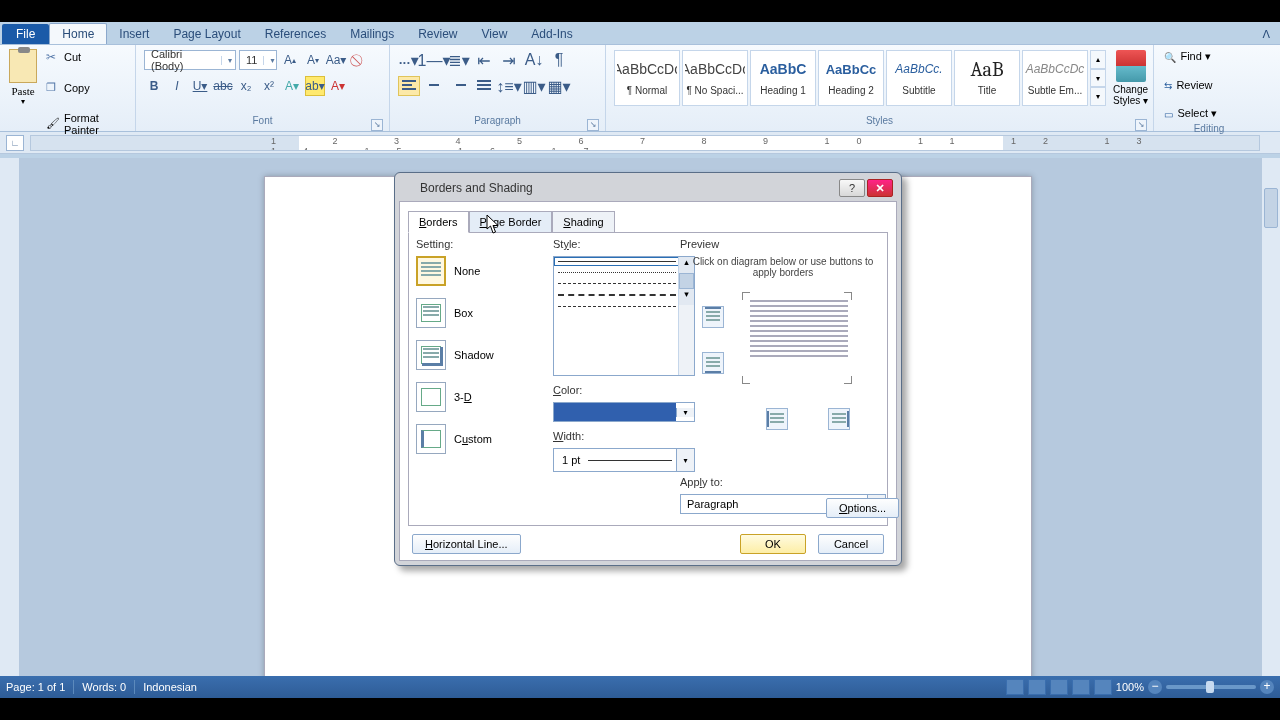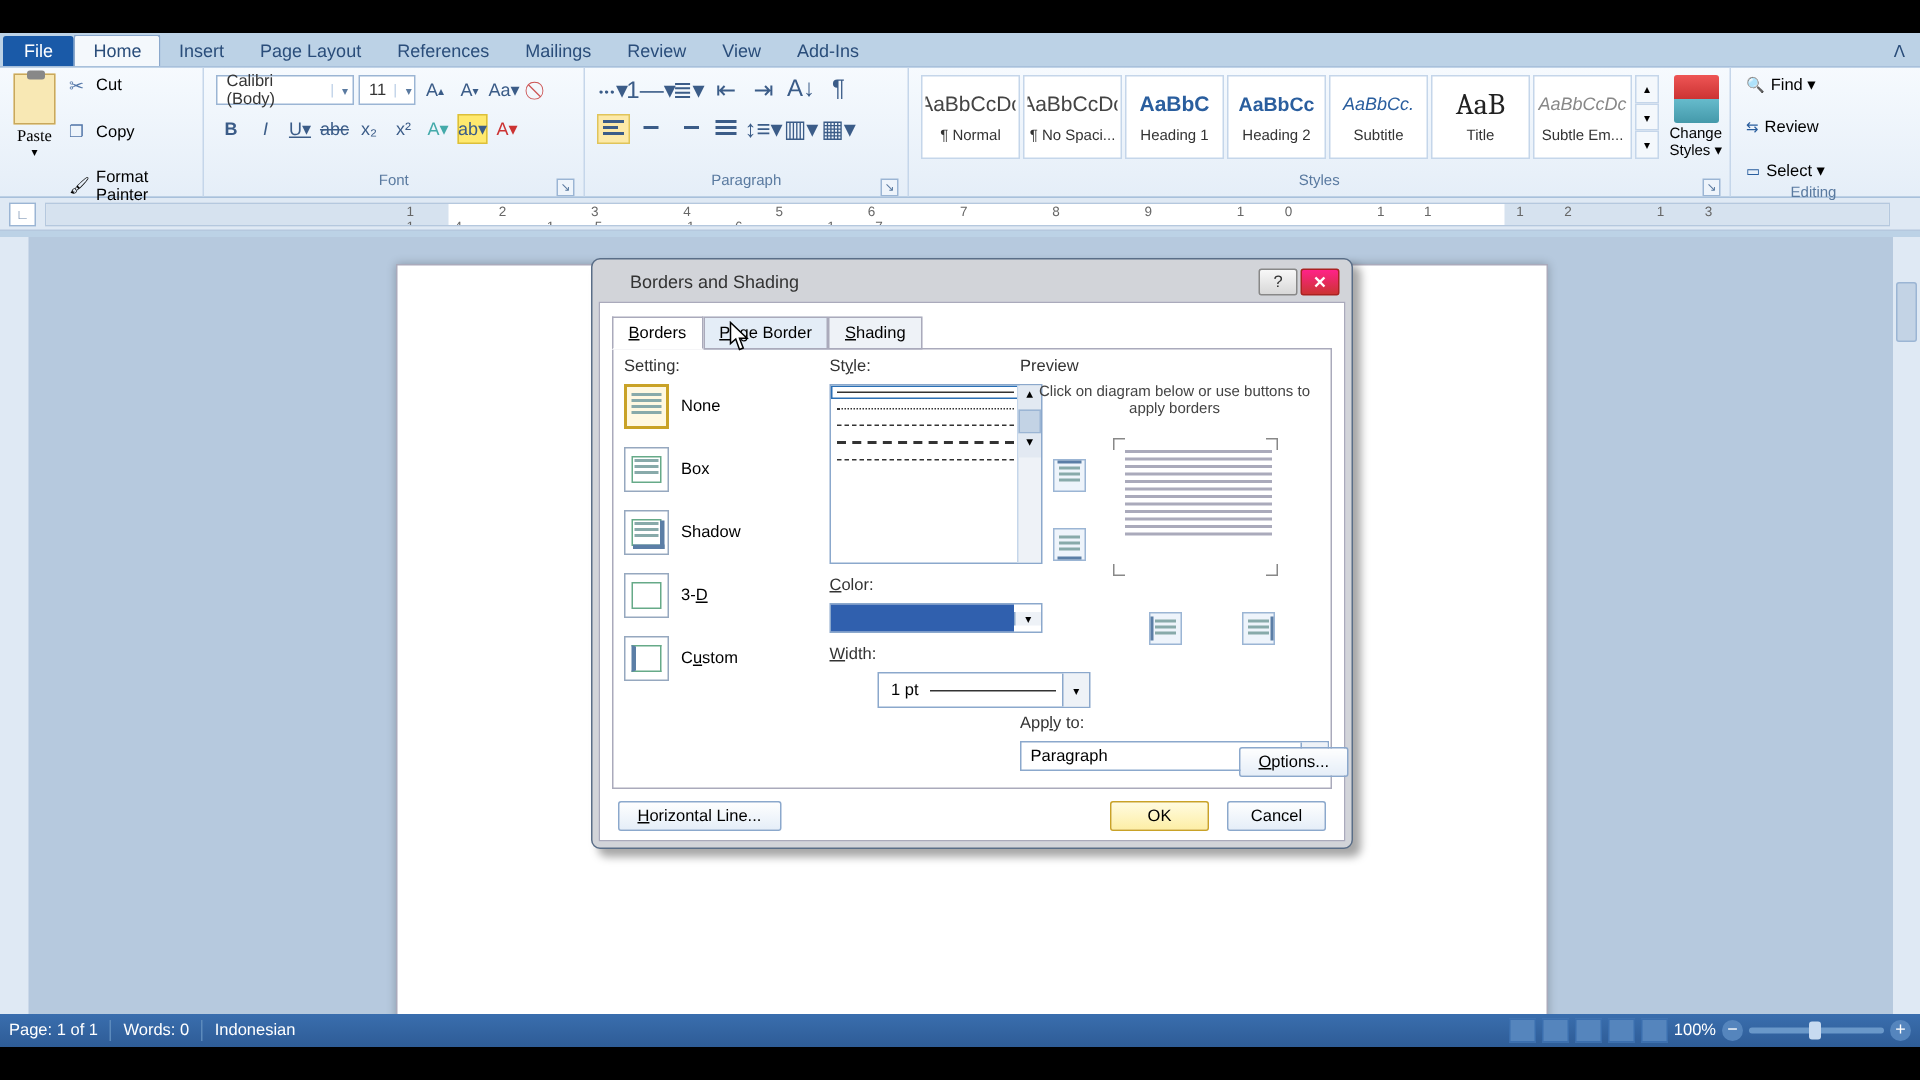--- a/index.html
+++ b/index.html
@@ -144,21 +144,21 @@
   .style-scrollbar { position:absolute; right:0; top:0; width:16px; height:100%; background:#eef2f7; border-left:1px solid #c5d6ea; }
   .style-scrollbar .arr { height:16px; text-align:center; font-size:9px; cursor:pointer; background:#e2e9f2; }
   .style-scrollbar .sthumb { margin-top:0; height:16px; background:#c3d3e5; border:1px solid #9bb5d4; cursor:pointer; }
 
   .color-row { margin-top:8px; }
   .color-combo { width:142px; height:20px; display:flex; align-items:center; border:1px solid #8ba8cc; cursor:pointer; }
   .color-swatch { flex:1; height:100%; background:#3060ae; }
   .color-dd { width:18px; text-align:center; border-left:1px solid #8ba8cc; font-size:8px; background:#eef2f7; }
 
   .width-row { margin-top:8px; }
-  .width-combo { width:142px; height:24px; display:flex; align-items:center; border:1px solid #8ba8cc; cursor:pointer; background:#fff;margin-left:32px; }
+  .width-combo { width:142px; height:24px; display:flex; align-items:center; border:1px solid #8ba8cc; cursor:pointer; background:#fff; }
   .width-combo .txt { padding:0 8px; font-size:11px; }
   .width-combo .line { flex:1; height:1px; background:#333; margin-right:4px; }
   .width-combo .dd { width:18px; height:100%; border-left:1px solid #8ba8cc; text-align:center; font-size:8px; background:#eef2f7; display:flex; align-items:center; justify-content:center; }
 
   
   .col-prev { position:absolute; top:36px; left:280px; width:206px; font-size:11px; }
   .prev-help { font-size:10px; text-align:center; color:#444; margin:4px 0 10px; }
   .prev-diagram { position:relative; width:170px; height:110px; margin-left:22px; }
   .prev-para { position:absolute; left:48px; top:12px; width:98px; display:flex; flex-direction:column; gap:3px; }
   .prev-para span { height:2px; background:#aab; }

